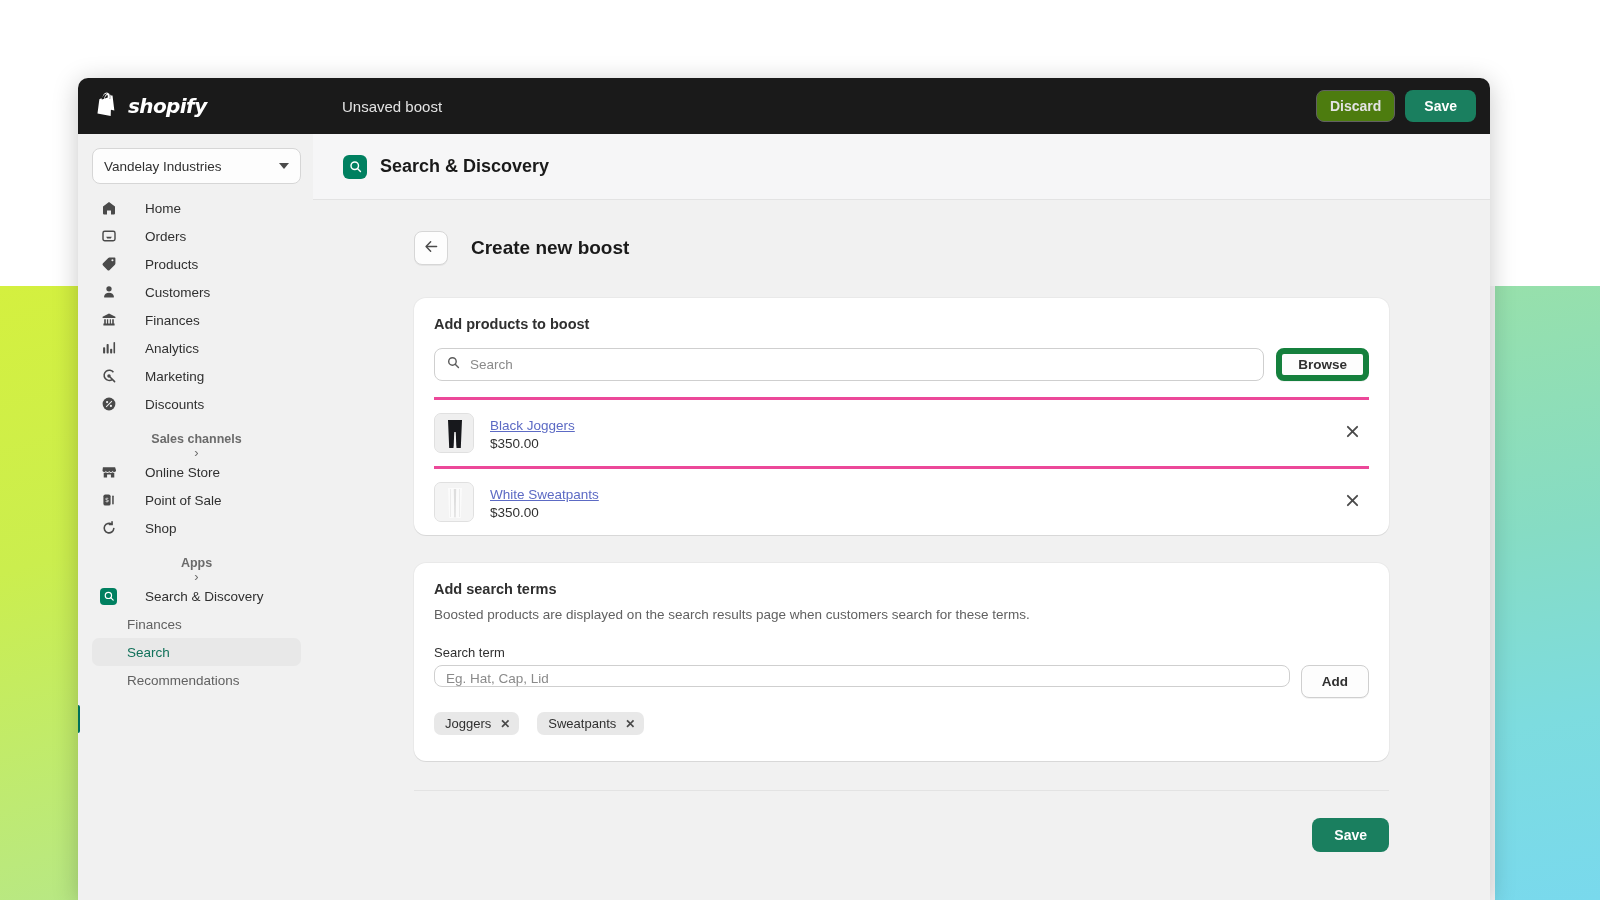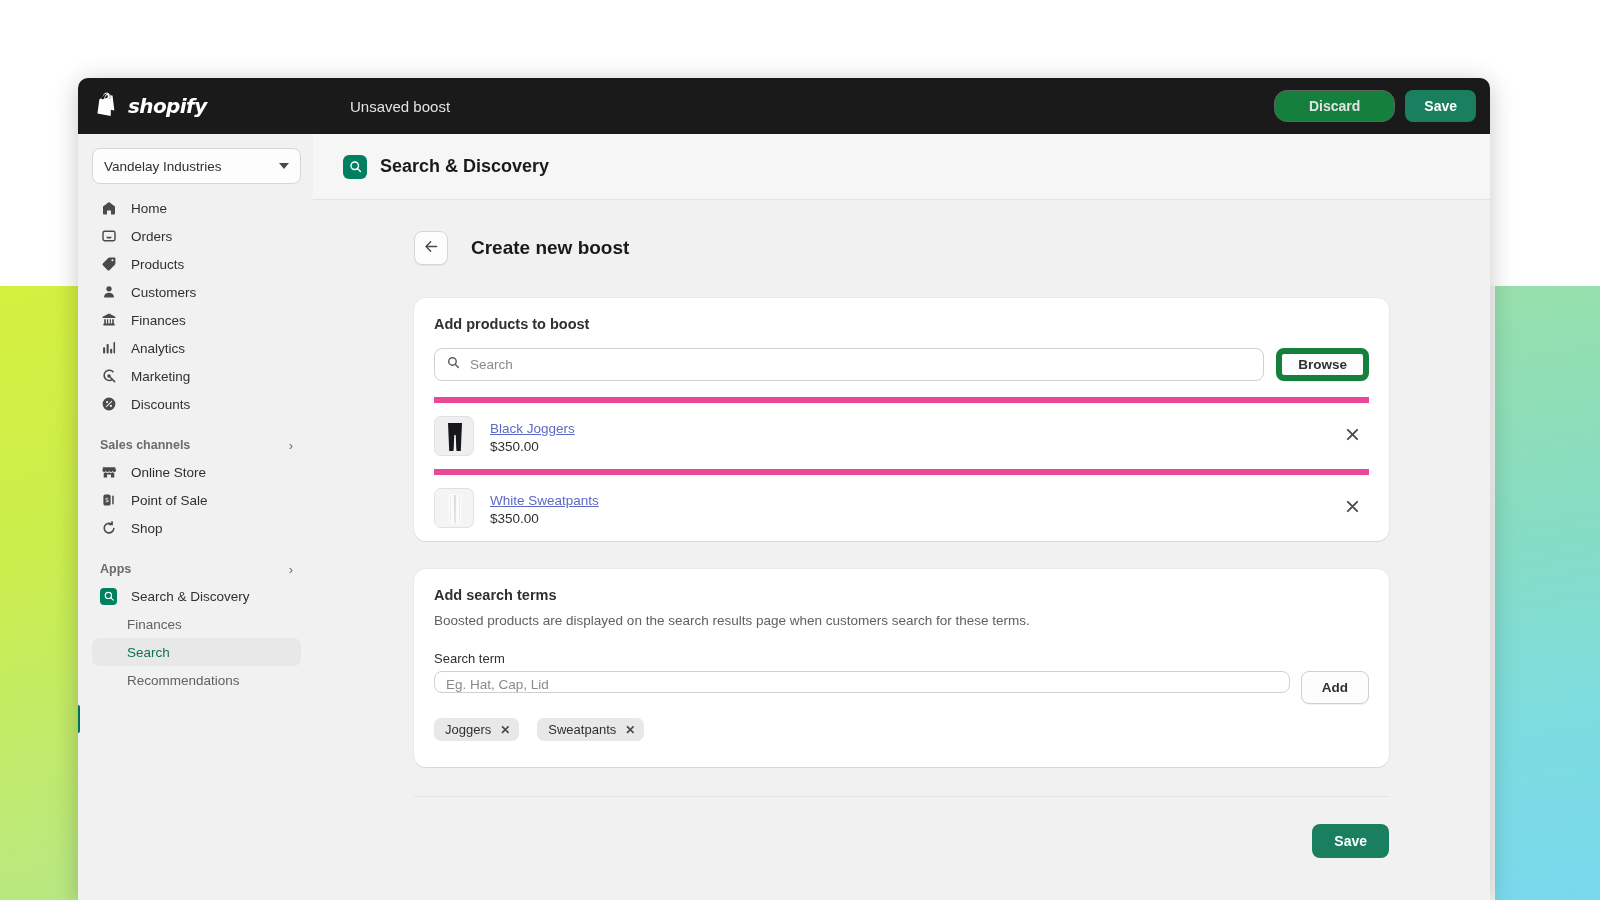--- a/index.html
+++ b/index.html
@@ -59,27 +59,27 @@
   }
   #logo-wrap { display: flex; align-items: center; gap: 7px; width: 218px; }
   .shopify-bag { width: 25px; height: 28px; }
   .shopify-word {
     color: #fff; font-size: 20px; font-weight: 700;
     font-style: italic; letter-spacing: -.6px;
     font-family: "DejaVu Sans", sans-serif;
   }
   #topbar-title {
     color: #e3e3e3; font-size: 15px; font-weight: 400;
-    margin-left: 36px; flex: 1;
+    margin-left: 28px; flex: 1;
   }
   #topbar-actions { display: flex; gap: 10px; align-items: center; }
   .btn-discard {
-    background: #15803d; color: #e3e3e3;
+    background: #4d7c0f; color: #e3e3e3;
     border: 1px solid #616161;
-    border-radius: 13px; padding: 7px 34px;
+    border-radius: 8px; padding: 7px 13px;
     font-size: 14px; font-weight: 600; cursor: pointer;
     font-family: "Liberation Sans", sans-serif;
   }
   .btn-save-top {
     background: #1a7f5f; color: #fff; border: none;
     border-radius: 8px; padding: 8px 19px;
     font-size: 14px; font-weight: 600; cursor: pointer;
     font-family: "Liberation Sans", sans-serif;
   }
 
@@ -98,32 +98,32 @@
     background: #fdfdfd; border: 1px solid #d6d6d6;
     border-radius: 8px; height: 36px;
     padding: 0 11px; margin-bottom: 10px;
     cursor: pointer;
   }
   #store-name { font-size: 13.5px; color: #303030; }
   .caret { width: 0; height: 0; border-left: 5px solid transparent;
            border-right: 5px solid transparent; border-top: 6px solid #4a4a4a; }
 
   .nav-item {
-    display: flex; align-items: center; gap: 14px;
+    display: flex; align-items: center; gap: 28px;
     height: 28px; padding: 0 8px; margin-bottom: 0px;
     border-radius: 7px; cursor: pointer;
   }
   .nav-item .lbl { font-size: 13.5px; color: #303030; }
   .nav-ico { width: 17px; height: 17px; flex-shrink: 0; display: flex;
              align-items: center; justify-content: center; }
   .nav-ico svg { display: block; }
 
   .nav-section {
     display: flex; align-items: center; justify-content: space-between;
-    padding: 0 8px; height: 26px; margin-top: 14px; cursor: pointer;
+    padding: 0 8px; height: 26px; margin-top: 14px; cursor: pointer; flex-direction: column;
   }
   .nav-section .lbl { font-size: 12.5px; color: #6b6b6b; font-weight: 600; }
   .chev { color: #6b6b6b; font-size: 13px; line-height: 1; }
 
   .nav-sub {
     display: flex; align-items: center;
     height: 28px; padding: 0 8px 0 35px;
     border-radius: 7px; cursor: pointer;
   }
   .nav-sub .lbl { font-size: 13.5px; color: #616161; }
@@ -187,21 +187,21 @@
   .btn-browse {
     height: 33px; padding: 0 16px; border: 6px solid #15803d;
     border-radius: 8px; background: #fdfdfd; font-size: 13.5px;
     font-weight: 600; color: #303030; cursor: pointer;
     font-family: "Liberation Sans", sans-serif;
     box-shadow: 0 1px 0 rgba(0,0,0,.05);
   }
 
   .product-row {
     display: flex; align-items: center; gap: 16px;
-    padding: 13px 0; border-top: 6px solid #ec4899;
+    padding: 13px 0; border-top: 3px solid #ec4899;
   }
   .product-row:first-of-type { border-top: 1px solid #e8e8e8; }
   .thumb {
     width: 40px; height: 40px; border-radius: 7px; border: 1px solid #e0e0e0;
     overflow: hidden; flex-shrink: 0; background: #f0f0f0;
   }
   .thumb svg { display: block; }
   .prod-info { flex: 1; }
   .prod-name {
     font-size: 13.5px; color: #5c6ac4; text-decoration: underline;

